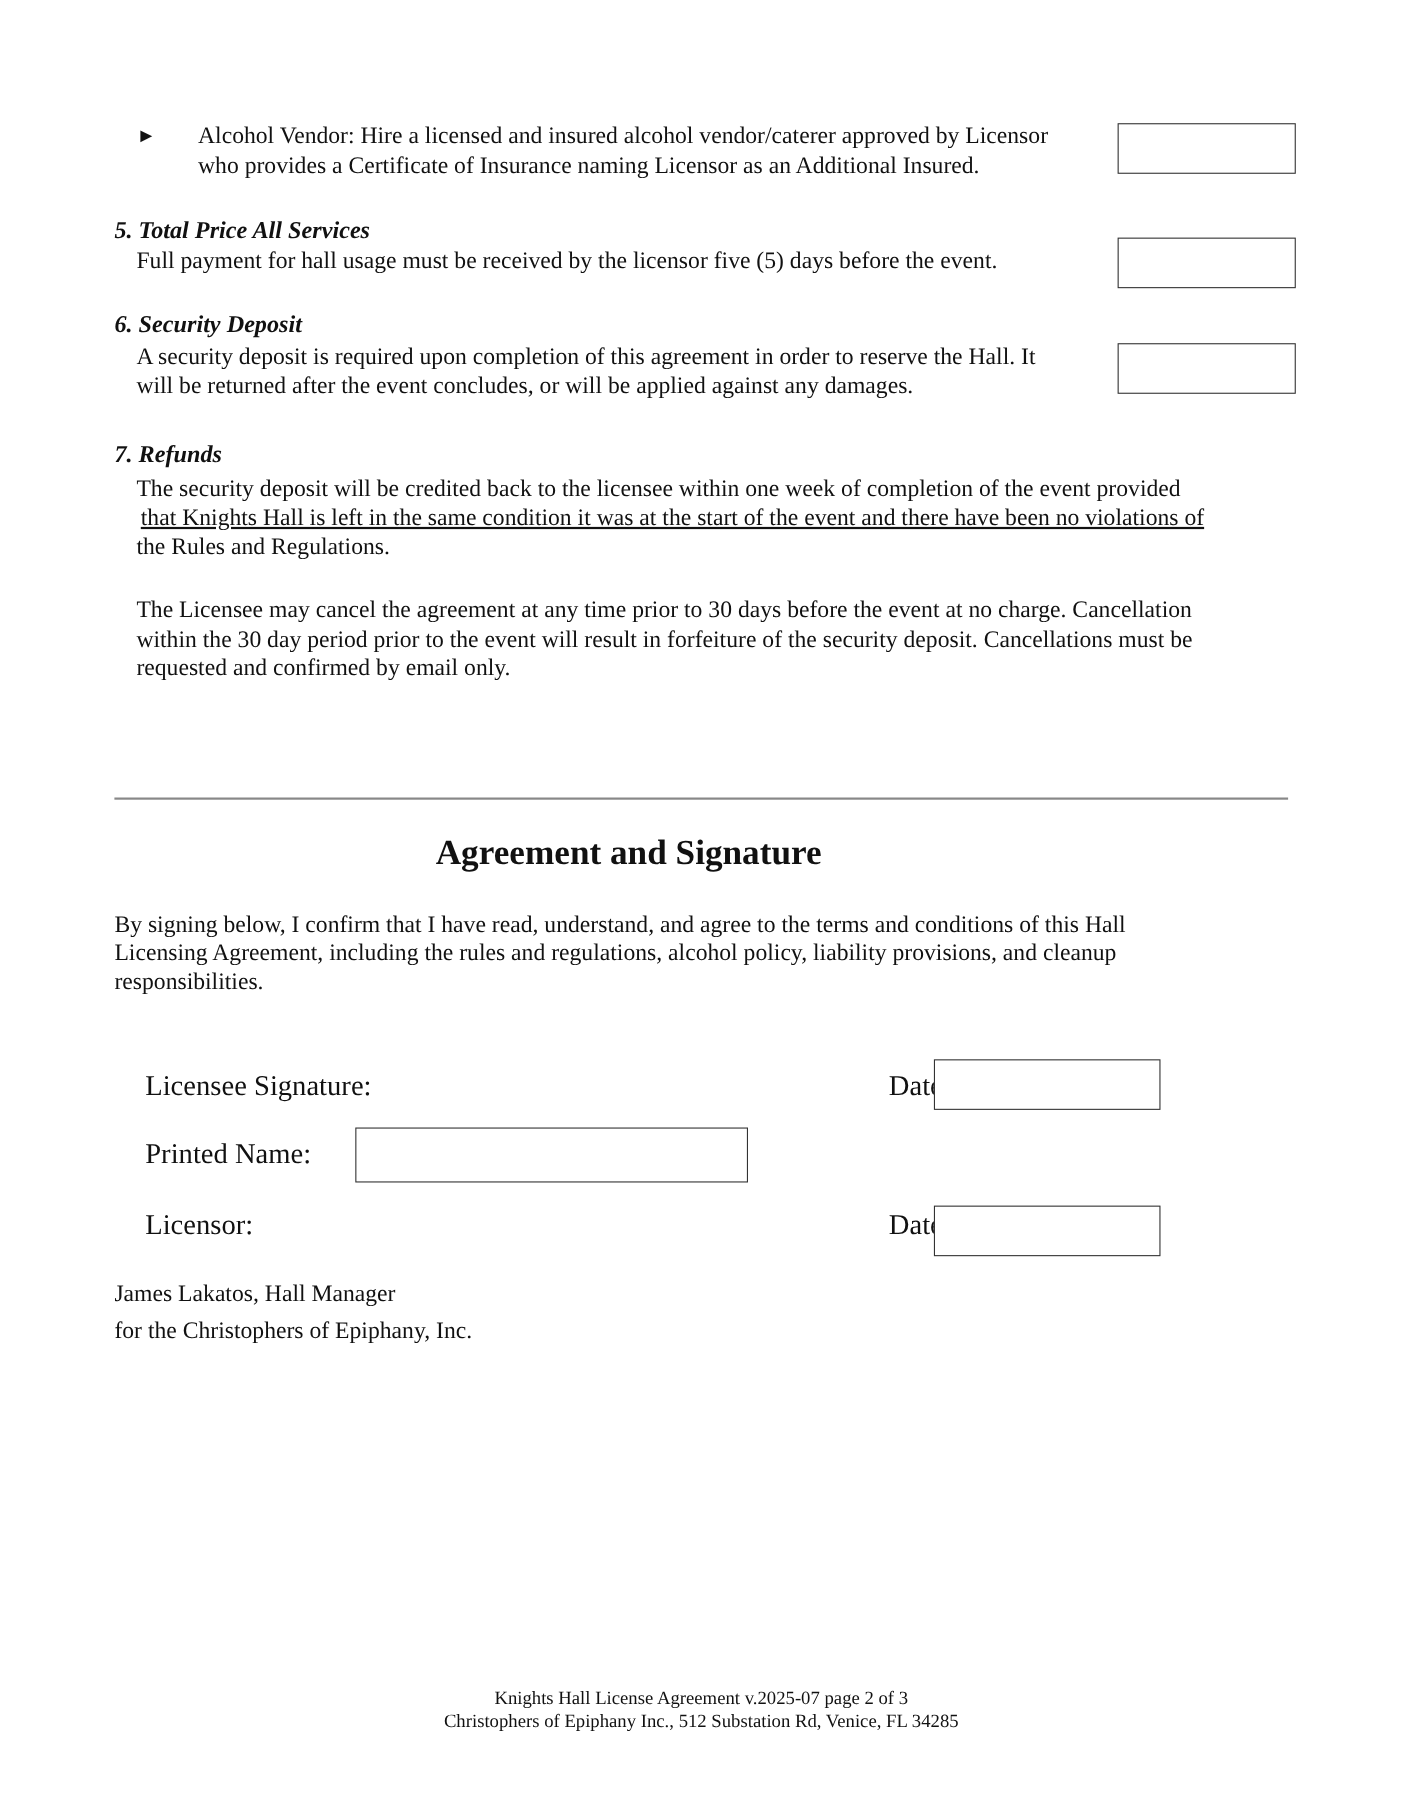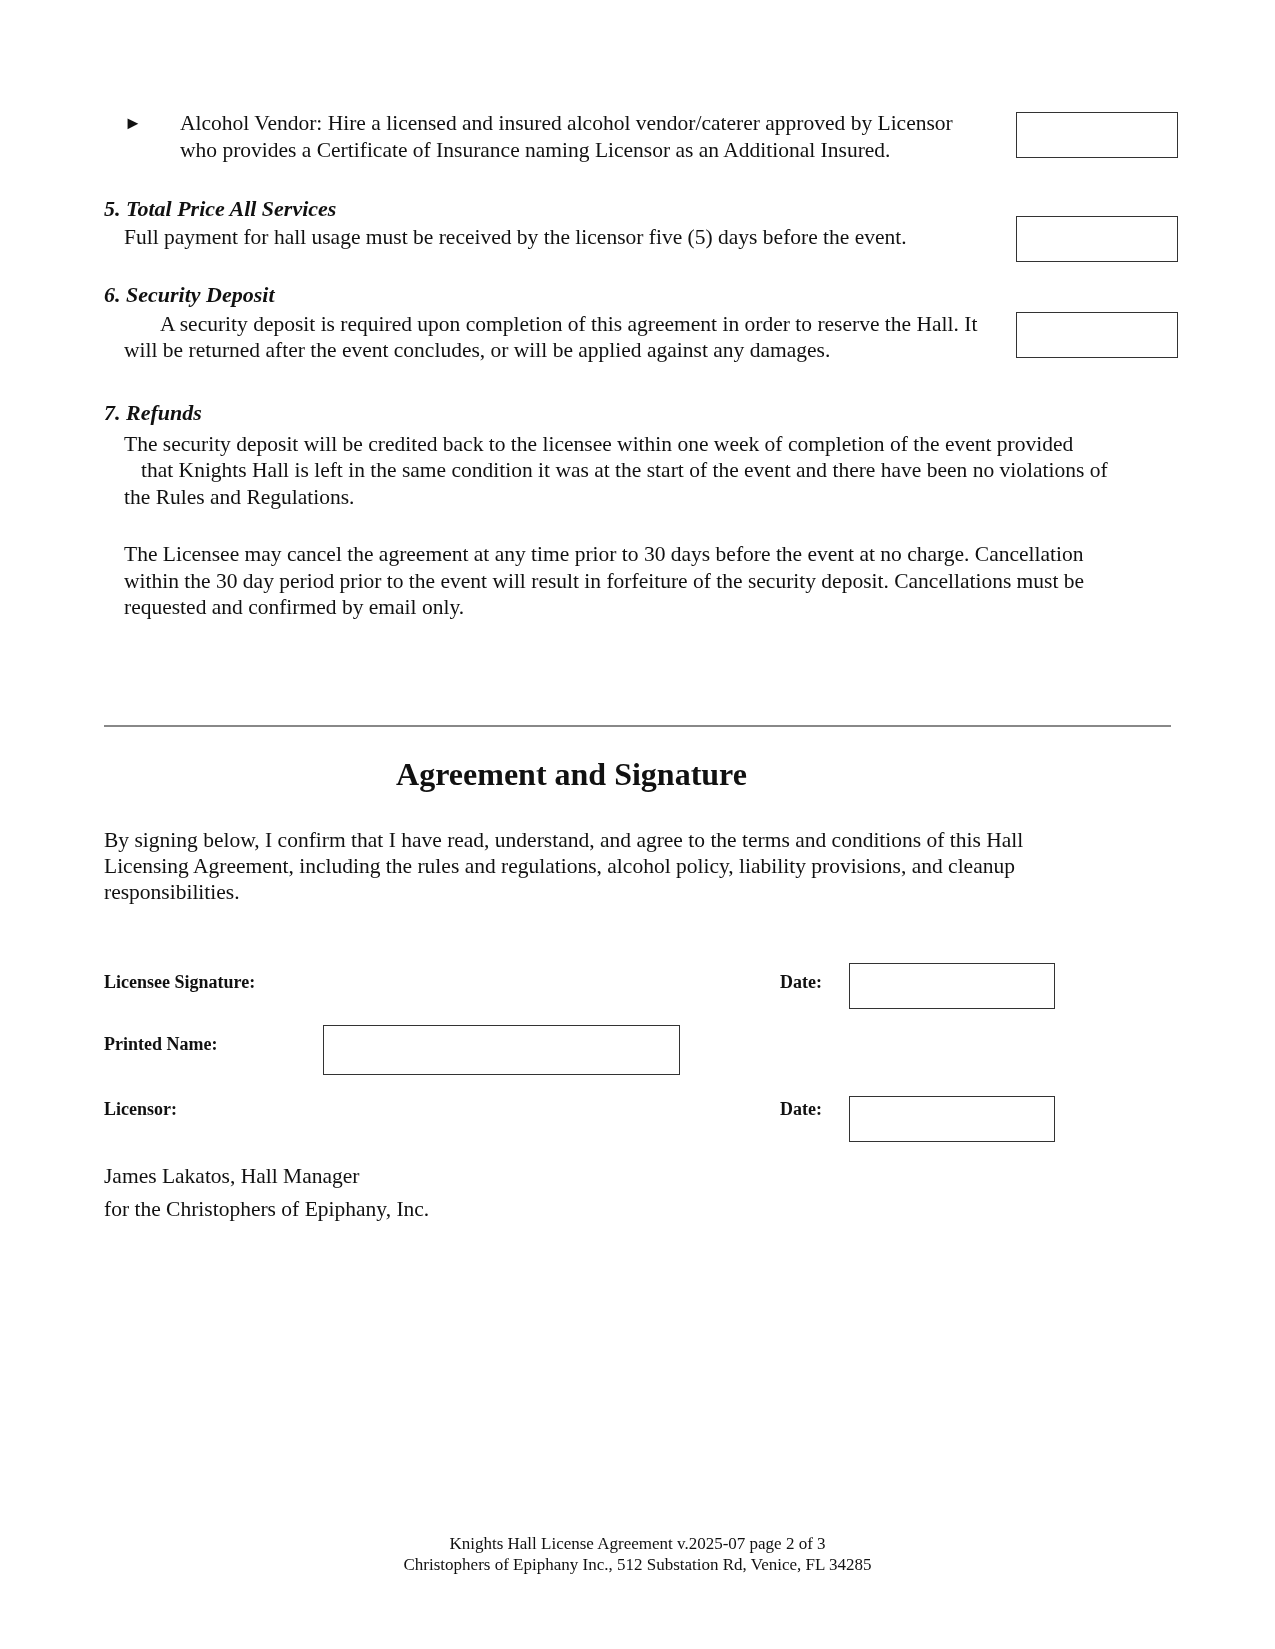--- a/index.html
+++ b/index.html
@@ -2,46 +2,46 @@
 <html><head>
 <meta charset="utf-8">
 <style>
   html, body { margin: 0; padding: 0; background: #ffffff; }
   body { width: 1275px; height: 1649px; position: relative; overflow: hidden;
          font-family: "Liberation Serif", "DejaVu Serif", serif; color: #111; }
   .abs { position: absolute; }
   .txt { font-size: 21.5px; line-height: 26.5px; }
   .box { position: absolute; border: 1.5px solid #333; background: #fff; box-sizing: border-box; }
   .heading { font-size: 22px; font-weight: bold; font-style: italic; line-height: 26px; }
-  .bold { font-weight: bold; font-size: 18px; }
+  .bold { font-weight: normal; font-size: 26px; margin-left: 28px; }
   .bullet { font-size: 18px; line-height: 26px; }
   .hr { position: absolute; left: 104px; width: 1067px; top: 725px; height: 0; border-top: 2px solid #888; }
   .title { font-size: 32px; font-weight: bold; text-align: center; left: 0; width: 1143px; top: 756px; }
   .footer { font-size: 17px; line-height: 21px; text-align: center; left: 0; width: 1275px; }
 </style>
 </head>
 <body>
 
 <div class="abs bullet" style="left:124px; top:110px;">►</div>
 <div class="abs txt" style="left:180px; top:110px;">Alcohol Vendor: Hire a licensed and insured alcohol vendor/caterer approved by Licensor</div>
 <div class="abs txt" style="left:180px; top:137px;">who provides a Certificate of Insurance naming Licensor as an Additional Insured.</div>
 <div class="box" style="left:1016px; top:112px; width:162px; height:46px;"></div>
 
 <div class="abs heading" style="left:104px; top:196px;">5. Total Price All Services</div>
 <div class="abs txt" style="left:124px; top:224px;">Full payment for hall usage must be received by the licensor five (5) days before the event.</div>
 <div class="box" style="left:1016px; top:216px; width:162px; height:46px;"></div>
 
 <div class="abs heading" style="left:104px; top:282px;">6. Security Deposit</div>
-<div class="abs txt" style="left:124px; top:311px;margin-left:36px;">A security deposit is required upon completion of this agreement in order to reserve the Hall. It</div>
+<div class="abs txt" style="left:124px; top:311px;">A security deposit is required upon completion of this agreement in order to reserve the Hall. It</div>
 <div class="abs txt" style="left:124px; top:337px;">will be returned after the event concludes, or will be applied against any damages.</div>
 <div class="box" style="left:1016px; top:312px; width:162px; height:46px;"></div>
 
 <div class="abs heading" style="left:104px; top:400px;">7. Refunds</div>
 <div class="abs txt" style="left:124px; top:431px;">The security deposit will be credited back to the licensee within one week of completion of the event provided</div>
-<div class="abs txt" style="left:141px; top:457px;">that Knights Hall is left in the same condition it was at the start of the event and there have been no violations of</div>
+<div class="abs txt" style="left:128px; top:457px;text-decoration:underline;">that Knights Hall is left in the same condition it was at the start of the event and there have been no violations of</div>
 <div class="abs txt" style="left:124px; top:484px;">the Rules and Regulations.</div>
 <div class="abs txt" style="left:124px; top:541px;">The Licensee may cancel the agreement at any time prior to 30 days before the event at no charge. Cancellation</div>
 <div class="abs txt" style="left:124px; top:568px;text-align:center;">within the 30 day period prior to the event will result in forfeiture of the security deposit. Cancellations must be</div>
 <div class="abs txt" style="left:124px; top:594px;">requested and confirmed by email only.</div>
 
 <div class="hr"></div>
 
 <div class="abs title">Agreement and Signature</div>
 
 <div class="abs txt" style="left:104px; top:827px;">By signing below, I confirm that I have read, understand, and agree to the terms and conditions of this Hall</div>

